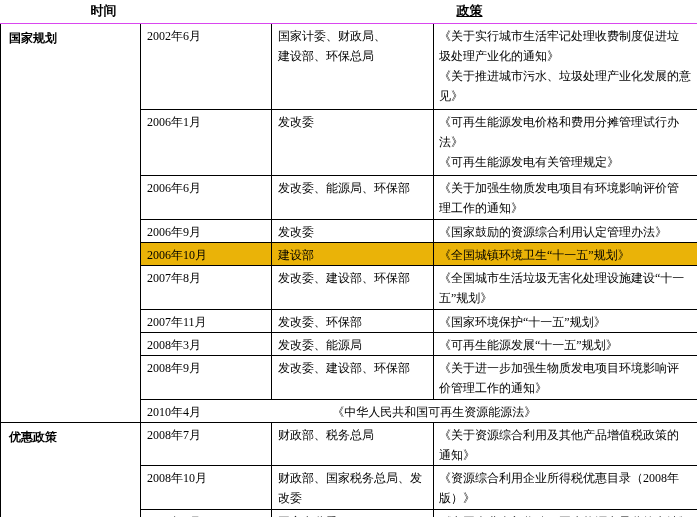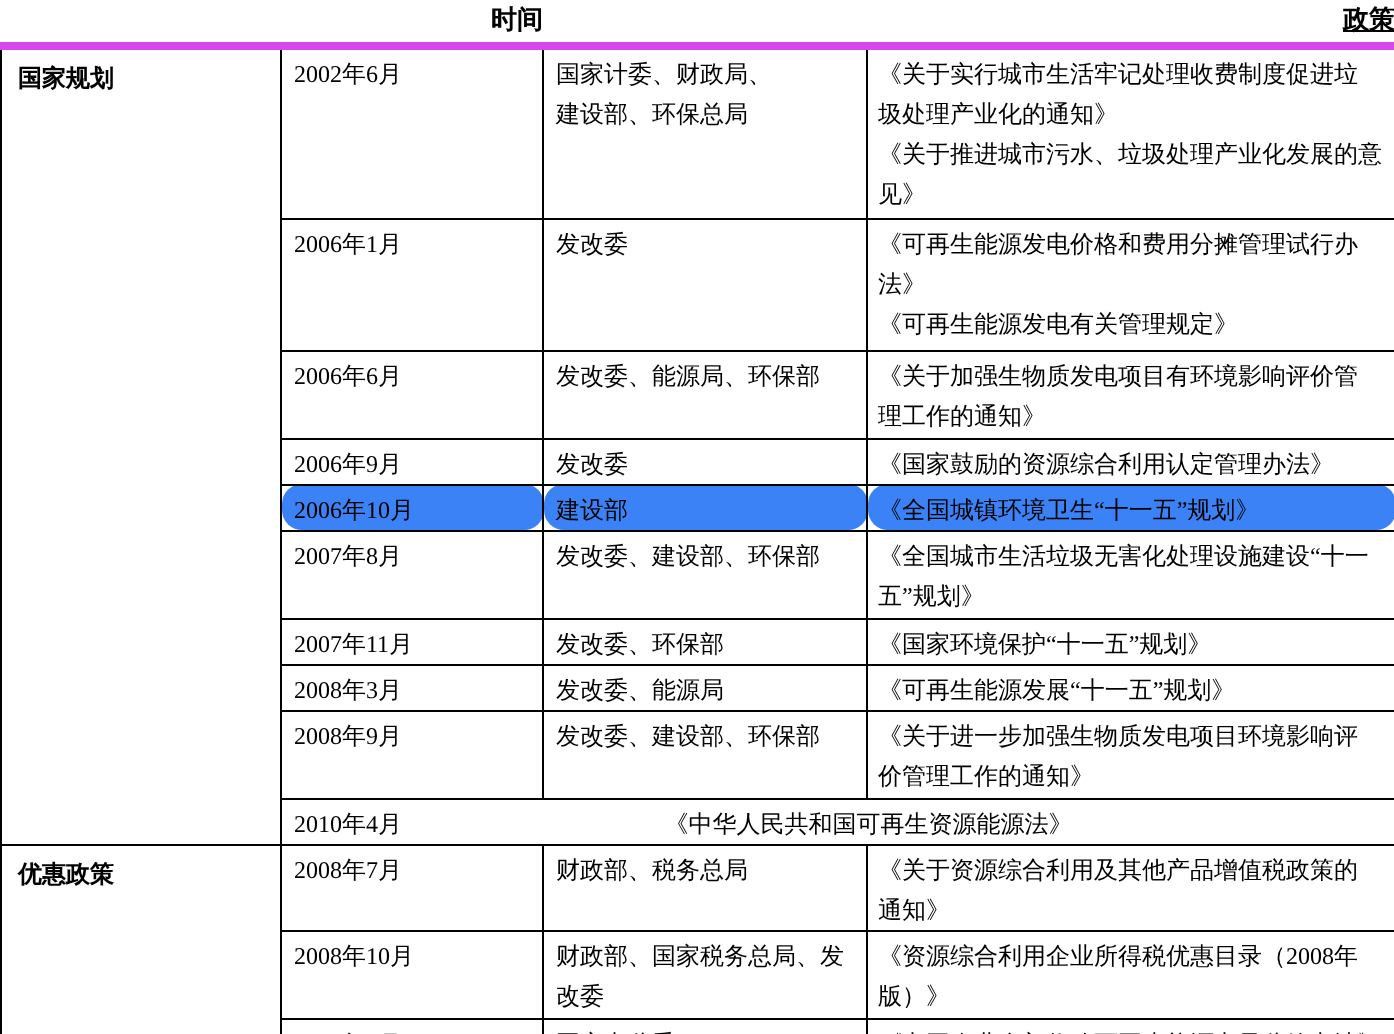--- a/index.html
+++ b/index.html
@@ -27,44 +27,44 @@
   th, td {
     vertical-align: top;
     font-weight: normal;
     overflow: hidden;
     line-height: 20px;
   }
 
   
   tr.hrow th {
     border: none;
-    border-bottom: 4px solid #d946ef;
+    border-bottom: 1px solid #d946ef;
     font-weight: bold;
     font-size: 13px;
-    text-align: right;
+    text-align: left;
     height: 23px;
     line-height: 21px;
   }
   th.h-time { border-right: 1px solid #000000; padding-left: 90px; }
   th.h-policy { padding-left: 185px; text-decoration: underline; }
 
   td { border: 1px solid #000000; padding-top: 2px; font-family: Liberation Serif, serif; }
 
   td.cat {
     border-top: none;
     font-weight: bold;
     padding-left: 8px;
     padding-top: 4px;
   }
   td.time   { padding-left: 6px; }
   td.agency { padding-left: 6px; padding-right: 4px; white-space: pre-line; }
   td.policy { padding-left: 5px; padding-right: 4px; }
   td.policy .pline { white-space: pre-line; }
 
-  tr.hl td.time, tr.hl td.agency, tr.hl td.policy { background: #3b82f6; border-radius: 10px; }
+  tr.hl td.time, tr.hl td.agency, tr.hl td.policy { background: #eab308; }
 
   
   td.time-nodiv { border-right: hidden; padding-left: 6px; }
   td.merged-policy {
     border-left: hidden;
     text-align: center;
     padding-right: 100px;
     margin-top: 16px;
   }
 </style>

